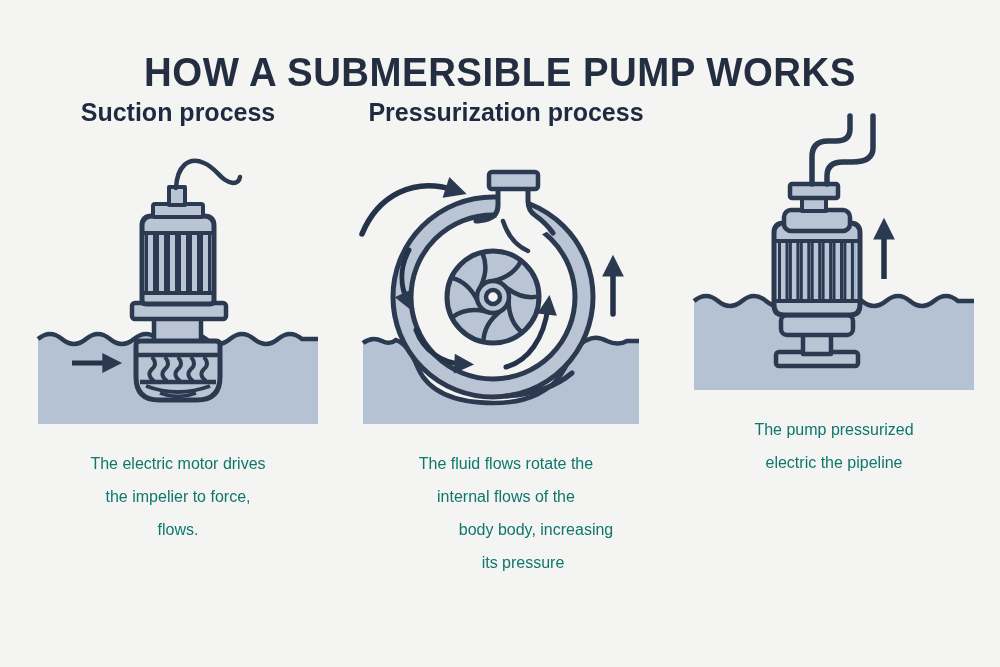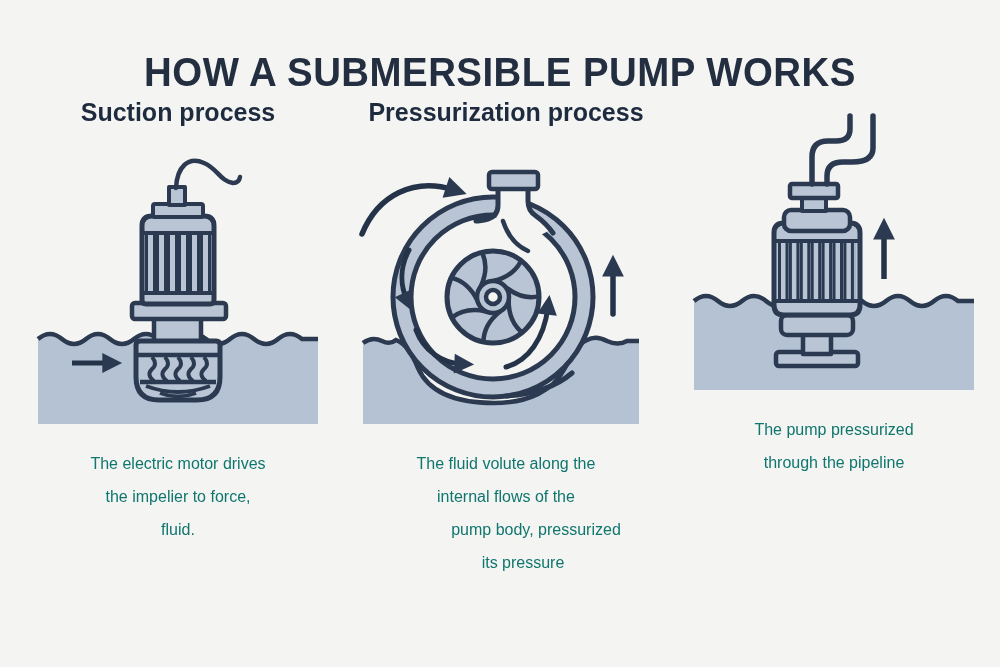--- a/index.html
+++ b/index.html
@@ -95,21 +95,21 @@
             <rect x="125" y="67" width="50" height="13" rx="2" fill="#b9c5d5" stroke="#2b3a50" stroke-width="4"></rect>
             <rect x="141" y="50" width="16" height="18" fill="#b9c5d5" stroke="#2b3a50" stroke-width="4"></rect>
 
             <path d="M148,51 C149,30 160,19 176,26 C190,32 192,44 205,46 Q211,46 212,40" fill="none" stroke="#2b3a50" stroke-width="4.5" stroke-linecap="round"></path>
           </g>
         </svg>
       </div>
       <div class="desc">
         <div>The electric motor drives</div>
         <div>the impelier to force,</div>
-        <div>fluid.</div>
+        <div>flows.</div>
       </div>
     </div>
 
     <div class="panel">
       <div class="panel-heading">Pressurization process</div>
       <div class="figure">
         <svg width="300" height="300" viewBox="0 0 300 300">
           <defs>
             <marker id="ah2" viewBox="0 0 10 10" refX="4" refY="5" markerWidth="4.4" markerHeight="4.4" orient="auto">
               <path d="M0.5,0.5 L9.5,5 L0.5,9.5 Z" fill="#2b3a50"></path>
@@ -155,23 +155,23 @@
           <g fill="none" stroke="#253349" stroke-linecap="round">
             <path d="M6,97 C22,58 58,40 98,53" stroke-width="5.5" marker-end="url(#ah2)"></path>
             <path d="M53,113 C44,130 44,148 51,163" stroke-width="5" marker-end="url(#ah2)"></path>
             <path d="M60,193 C68,214 86,226 106,227" stroke-width="5" marker-end="url(#ah2)"></path>
             <path d="M150,230 C172,224 188,202 192,170" stroke-width="5" marker-end="url(#ah2)"></path>
             <path d="M257,177 V131" stroke-width="5.5" marker-end="url(#ah2)"></path>
           </g>
         </svg>
       </div>
       <div class="desc">
-        <div>The fluid volute along the</div>
+        <div>The fluid flows rotate the</div>
         <div>internal flows of the</div>
-        <div class="offset-30">pump body, pressurized</div>
+        <div class="offset-30">body body, increasing</div>
         <div class="offset-17">its pressure</div>
       </div>
     </div>
 
     <div class="panel">
       <div class="figure">
         <svg width="300" height="300" viewBox="0 0 300 300">
           <defs>
             <marker id="ah3" viewBox="0 0 10 10" refX="4" refY="5" markerWidth="4.4" markerHeight="4.4" orient="auto">
               <path d="M0.5,0.5 L9.5,5 L0.5,9.5 Z" fill="#2b3a50"></path>
@@ -209,18 +209,18 @@
           <g fill="none" stroke="#2b3a50" stroke-width="5.5" stroke-linecap="round">
             <path d="M128,81 V54 Q128,38 144,38 H152 Q166,38 166,26 V13"></path>
             <path d="M143,81 V73 Q143,59 159,59 H168 Q189,59 189,45 V13"></path>
           </g>
 
           <path d="M200,176 V128" fill="none" stroke="#253349" stroke-width="5.5" marker-end="url(#ah3)"></path>
         </svg>
       </div>
       <div class="desc">
         <div>The pump pressurized</div>
-        <div>through the pipeline</div>
+        <div>electric the pipeline</div>
       </div>
     </div>
 
   </div>
 </div>
 
 </body></html>

